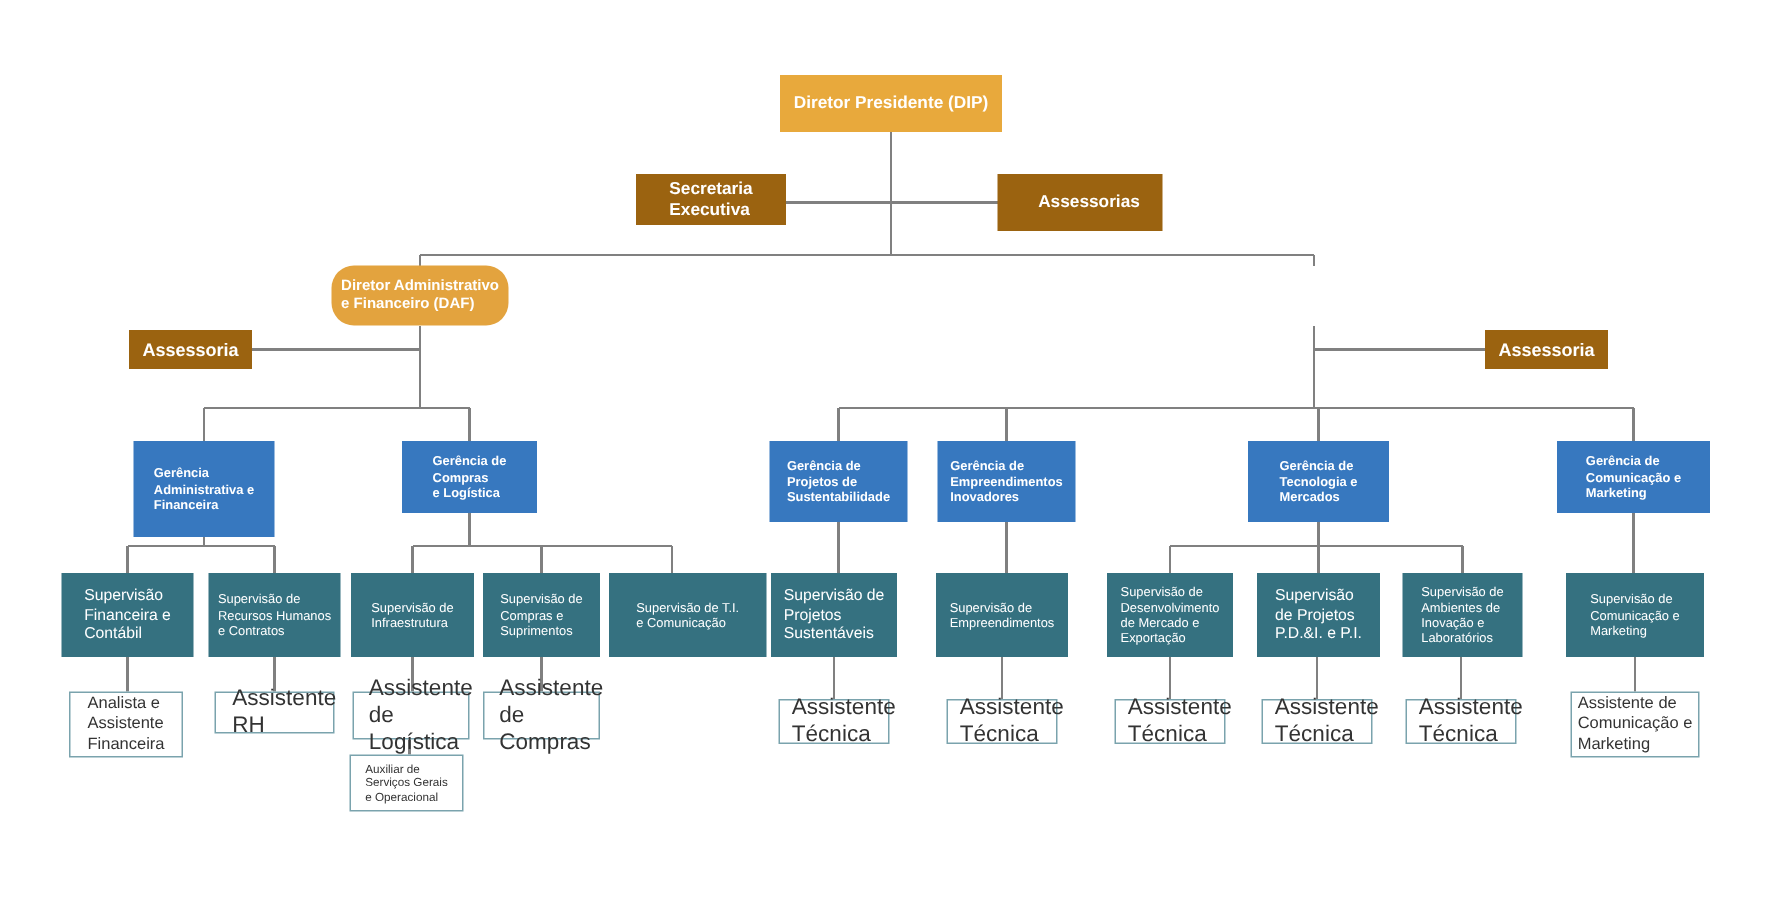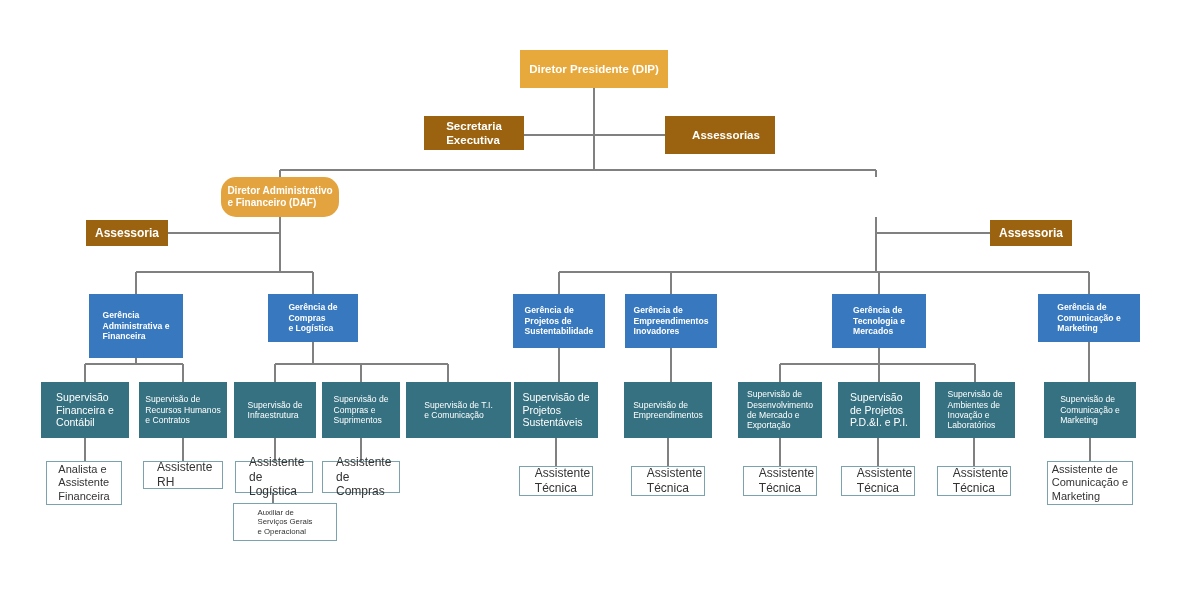--- a/index.html
+++ b/index.html
@@ -74,21 +74,21 @@
   .lvl-supervisao.big {
     font-size: 10.5px;
   }
   .lvl-assistente {
     background: #ffffff;
     color: #333333;
     border: 1px solid #7aa3ad;
     font-size: 11px;
   }
   .lvl-assistente.big {
-    font-size: 12px;
+    font-size: 15px;
     padding-left: 13px;
   }
   .lvl-assistente.small {
     font-size: 7.8px;
   }
 </style>
 </head>
 <body>
 
 <div id="canvas">
@@ -221,21 +221,21 @@
   <div class="node lvl-supervisao" style="left:1044px;top:382px;width:92px;height:56px;">Supervisão de
 Comunicação e
 Marketing</div>
 
   <div class="node lvl-assistente" style="left:46px;top:461px;width:76px;height:44px;">Analista e
 Assistente
 Financeira</div>
   <div class="node lvl-assistente big" style="left:143px;top:461px;width:80px;height:28px;">Assistente RH</div>
   <div class="node lvl-assistente big" style="left:235px;top:461px;width:78px;height:32px;">Assistente de
 Logística</div>
-  <div class="node lvl-assistente small" style="left:233px;top:503px;width:104px;height:38px;">Auxiliar de
+  <div class="node lvl-assistente small" style="left:233px;top:503px;width:76px;height:38px;">Auxiliar de
 Serviços Gerais
 e Operacional</div>
   <div class="node lvl-assistente big" style="left:322px;top:461px;width:78px;height:32px;">Assistente de
 Compras</div>
   <div class="node lvl-assistente big" style="left:519px;top:466px;width:74px;height:30px;">Assistente
 Técnica</div>
   <div class="node lvl-assistente big" style="left:631px;top:466px;width:74px;height:30px;">Assistente
 Técnica</div>
   <div class="node lvl-assistente big" style="left:743px;top:466px;width:74px;height:30px;">Assistente
 Técnica</div>

